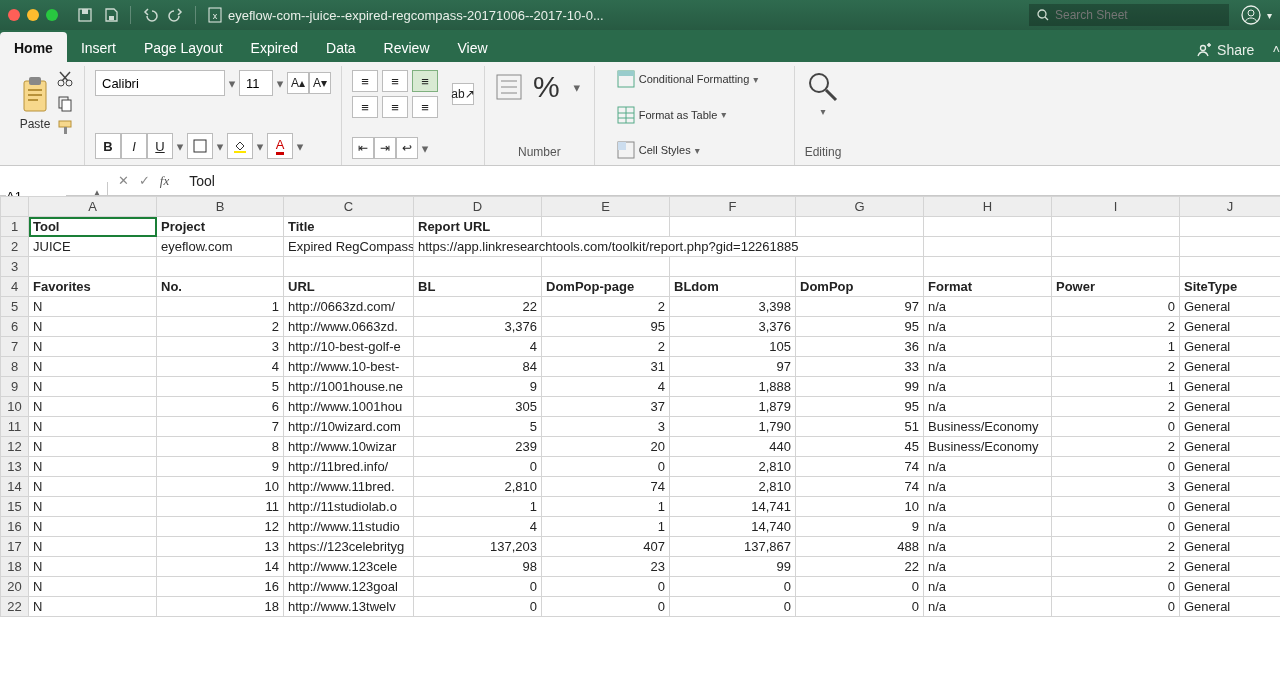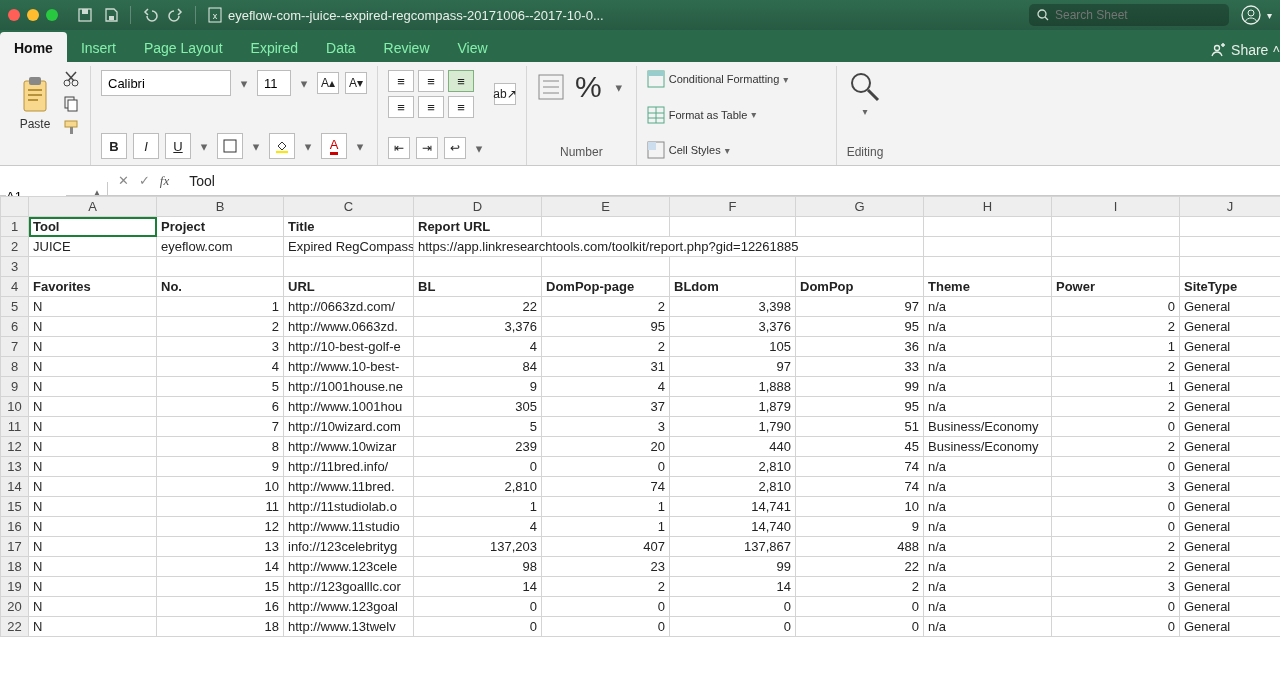--- a/index.html
+++ b/index.html
@@ -7,47 +7,47 @@
 
 
 .titlebar { height: 30px; background: linear-gradient(#2f6b4f,#275a42); display: flex; align-items: center; padding: 0 8px; color: #e9efe9; font-size: 13px; }
 .traffic { display:flex; gap:7px; margin-right:14px; }
 .dot { width:12px; height:12px; border-radius:50%; }
 .dot.red{background:#ff5f57;} .dot.yel{background:#febc2e;} .dot.grn{background:#28c840;}
 .tb-ico { width:22px; height:22px; display:flex; align-items:center; justify-content:center; opacity:.85; margin:0 2px; }
 .tb-sep { width:1px; height:18px; background:rgba(255,255,255,.25); margin:0 6px; }
 .tb-title { flex:0 1 auto; margin-left:6px; white-space:nowrap; overflow:hidden; text-overflow:ellipsis; display:flex; align-items:center; gap:6px; }
 .tb-spacer{flex:1;}
-.tb-search { width:200px; height:22px; background:rgba(0,0,0,.25); border-radius:5px; display:flex; align-items:center; padding:0 8px; color:#cfdcd1; gap:6px;}
+.tb-search { width:200px; height:22px; background:rgba(0,0,0,.25); border-radius:0; display:flex; align-items:center; padding:0 8px; color:#cfdcd1; gap:6px;}
 .tb-search input{background:transparent;border:none;outline:none;color:#e9efe9;font-size:12px;width:100%;}
 .tb-right{margin-left:12px; display:flex; align-items:center; gap:6px;}
 
 
 .tabs { height:32px; background:#2a6a4b; display:flex; align-items:flex-end; padding:0 0; }
-.tab { color:#86efac; padding:8px 14px 6px; font-size:14px; cursor:pointer;}
+.tab { color:#ffffff; padding:8px 14px 6px; font-size:14px; cursor:pointer;}
 .tab.active { background:#f3f3f3; color:#111; border-radius:4px 4px 0 0; font-weight:600;}
-.tabs-right{margin-left:auto; display:flex; align-items:flex-start; gap:4px; color:#e9efe9; padding-bottom:4px;margin-top:36px;}
+.tabs-right{margin-left:auto; display:flex; align-items:flex-start; gap:18px; color:#e9efe9; padding-bottom:4px;margin-top:36px;}
 .share{display:flex;align-items:center;gap:6px;font-size:14px;}
 
 
 .ribbon { height:104px; background:#f3f3f3; border-bottom:1px solid #c9c9c9; display:flex; padding:4px 8px 0; }
 .group { border-right:1px solid #d6d6d6; padding:4px 10px 6px; display:flex; flex-direction:column; justify-content:space-between; }
 .group:last-child{border-right:none;}
-.group-row{display:flex; gap:6px; align-items:center;}
+.group-row{display:flex; align-items:center;}
 .group-label{font-size:12px; text-align:center; color:#555; margin-top:2px;}
 .big-btn{display:flex;flex-direction:column;align-items:center;gap:2px;font-size:12px;color:#333;}
 .ico{display:inline-flex;align-items:center;justify-content:center;}
 .sq{width:26px;height:26px;border:1px solid #bcbcbc;background:#fff;display:flex;align-items:center;justify-content:center;font-size:13px;}
 .sq.sm{width:22px;height:22px;font-size:12px;}
 .dd{width:14px;display:flex;align-items:center;justify-content:center;color:#666;}
 select.fake, input.fake{height:26px;border:1px solid #bcbcbc;background:#fff;font-size:13px;padding:0 6px;}
 .align-grid{display:grid;grid-template-columns:repeat(3,26px);grid-template-rows:repeat(2,22px);gap:4px;}
 .align-grid .cell{border:1px solid #bcbcbc;background:#fff;display:flex;align-items:center;justify-content:center;}
 .cell.sel{background:#d9ead3;border-color:#7fb07f;}
-.mini{font-size:11px;color:#333;display:flex;align-items:center;gap:4px;}
+.mini{font-size:11px;color:#333;display:flex;align-items:center;gap:4px;margin-left:12px;}
 .chev{font-size:10px;color:#666;}
 
 
 .fbar{height:30px;display:flex;align-items:center;border-bottom:1px solid #c9c9c9;background:#fff;}
 .namebox{width:108px;border-right:1px solid #c9c9c9;height:100%;display:flex;align-items:center;padding:0 6px;gap:4px;margin-top:32px;}
 .namebox input{border:none;outline:none;width:60px;font-size:13px;}
 .stepper{display:flex;flex-direction:column;font-size:8px;color:#666;line-height:8px;margin-left:auto;}
 .fx-btns{display:flex;align-items:center;gap:10px;padding:0 10px;color:#888;}
 .fx-label{font-style:italic;font-family:"Times New Roman",serif;color:#555;margin-right:4px;}
 .formula{flex:1;padding:0 6px;font-size:14px;}
@@ -404,21 +404,21 @@
         </tr>
         <tr>
           <td class="rowhdr">4</td>
   <td class="txt bold">Favorites</td>
           <td class="txt bold">No.</td>
           <td class="txt bold">URL</td>
           <td class="txt bold">BL</td>
   <td class="txt bold">DomPop-page</td>
           <td class="txt bold">BLdom</td>
           <td class="txt bold">DomPop</td>
-          <td class="txt bold">Theme</td>
+          <td class="txt bold">Format</td>
   <td class="txt bold">Power</td>
           <td class="txt bold">SiteType</td>
         </tr>
         <tr>
           <td class="rowhdr">5</td>
     <td class="txt">N</td>
           <td class="num">1</td>
           <td class="txt">http://0663zd.com/</td>
           <td class="num">22</td>
     <td class="num">2</td>
@@ -568,21 +568,21 @@
           <td class="num">14,740</td>
           <td class="num">9</td>
           <td class="txt">n/a</td>
     <td class="num">0</td>
           <td class="txt">General</td>
         </tr>
         <tr>
           <td class="rowhdr">17</td>
     <td class="txt">N</td>
           <td class="num">13</td>
-          <td class="txt">info://123celebrityg</td>
+          <td class="txt">https://123celebrityg</td>
           <td class="num">137,203</td>
     <td class="num">407</td>
           <td class="num">137,867</td>
           <td class="num">488</td>
           <td class="txt">n/a</td>
     <td class="num">2</td>
           <td class="txt">General</td>
         </tr>
         <tr>
           <td class="rowhdr">18</td>
@@ -591,33 +591,20 @@
           <td class="txt">http://www.123cele</td>
           <td class="num">98</td>
     <td class="num">23</td>
           <td class="num">99</td>
           <td class="num">22</td>
           <td class="txt">n/a</td>
     <td class="num">2</td>
           <td class="txt">General</td>
         </tr>
         <tr>
-          <td class="rowhdr">19</td>
-    <td class="txt">N</td>
-          <td class="num">15</td>
-          <td class="txt">http://123goalllc.cor</td>
-          <td class="num">14</td>
-    <td class="num">2</td>
-          <td class="num">14</td>
-          <td class="num">2</td>
-          <td class="txt">n/a</td>
-    <td class="num">3</td>
-          <td class="txt">General</td>
-        </tr>
-        <tr>
           <td class="rowhdr">20</td>
     <td class="txt">N</td>
           <td class="num">16</td>
           <td class="txt">http://www.123goal</td>
           <td class="num">0</td>
     <td class="num">0</td>
           <td class="num">0</td>
           <td class="num">0</td>
           <td class="txt">n/a</td>
     <td class="num">0</td>

